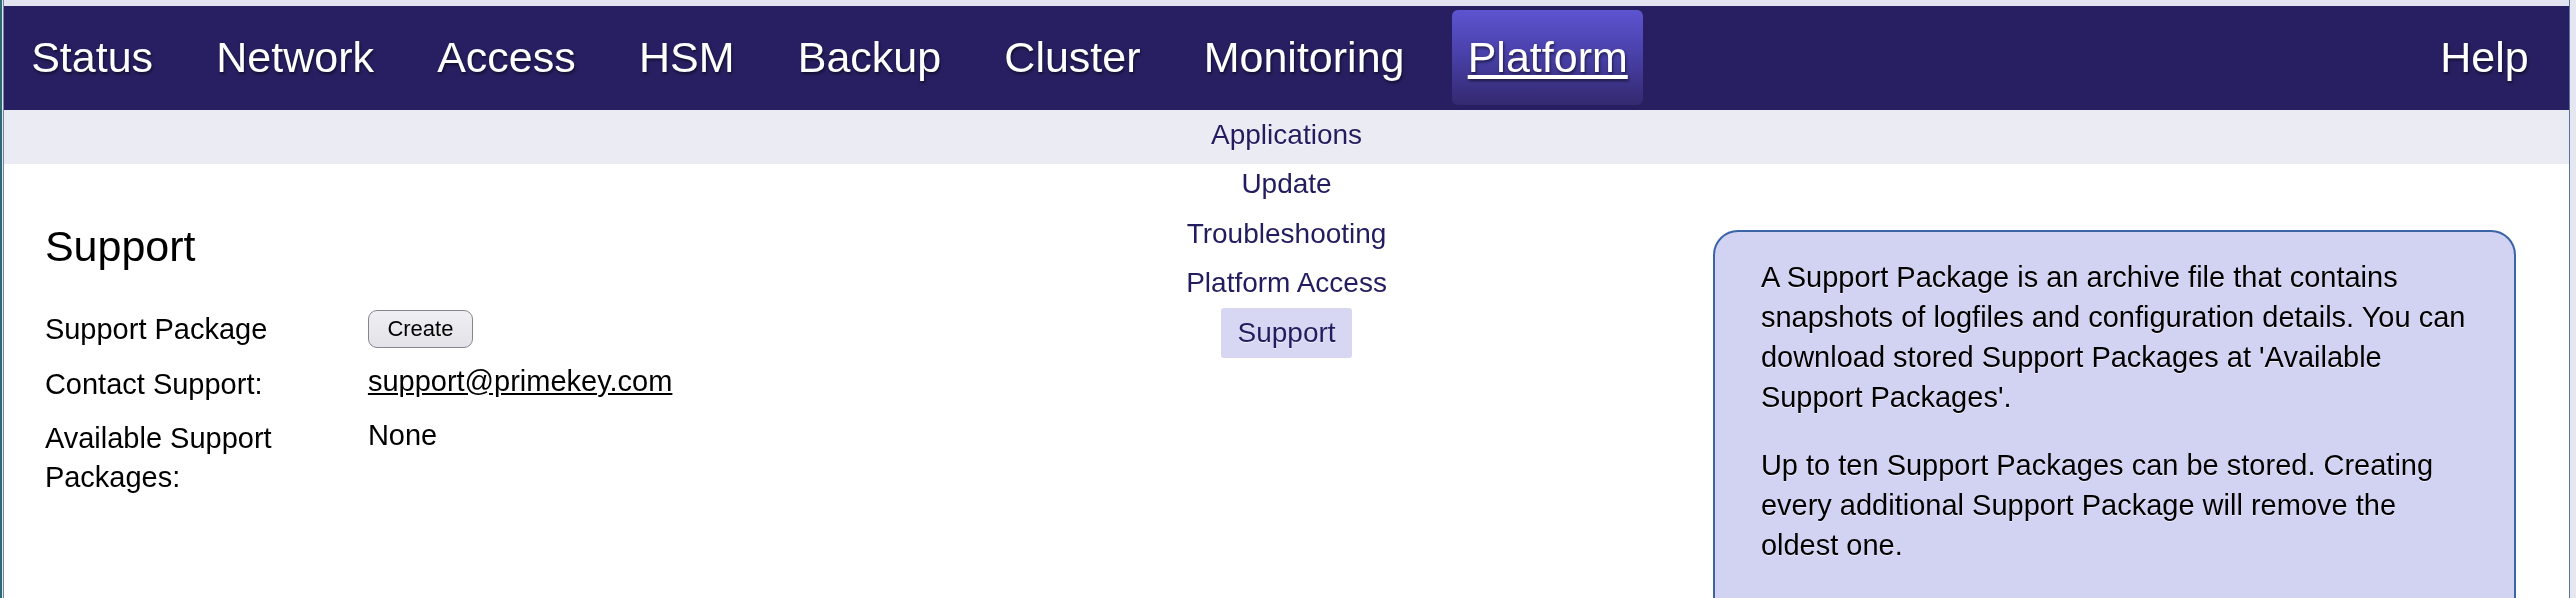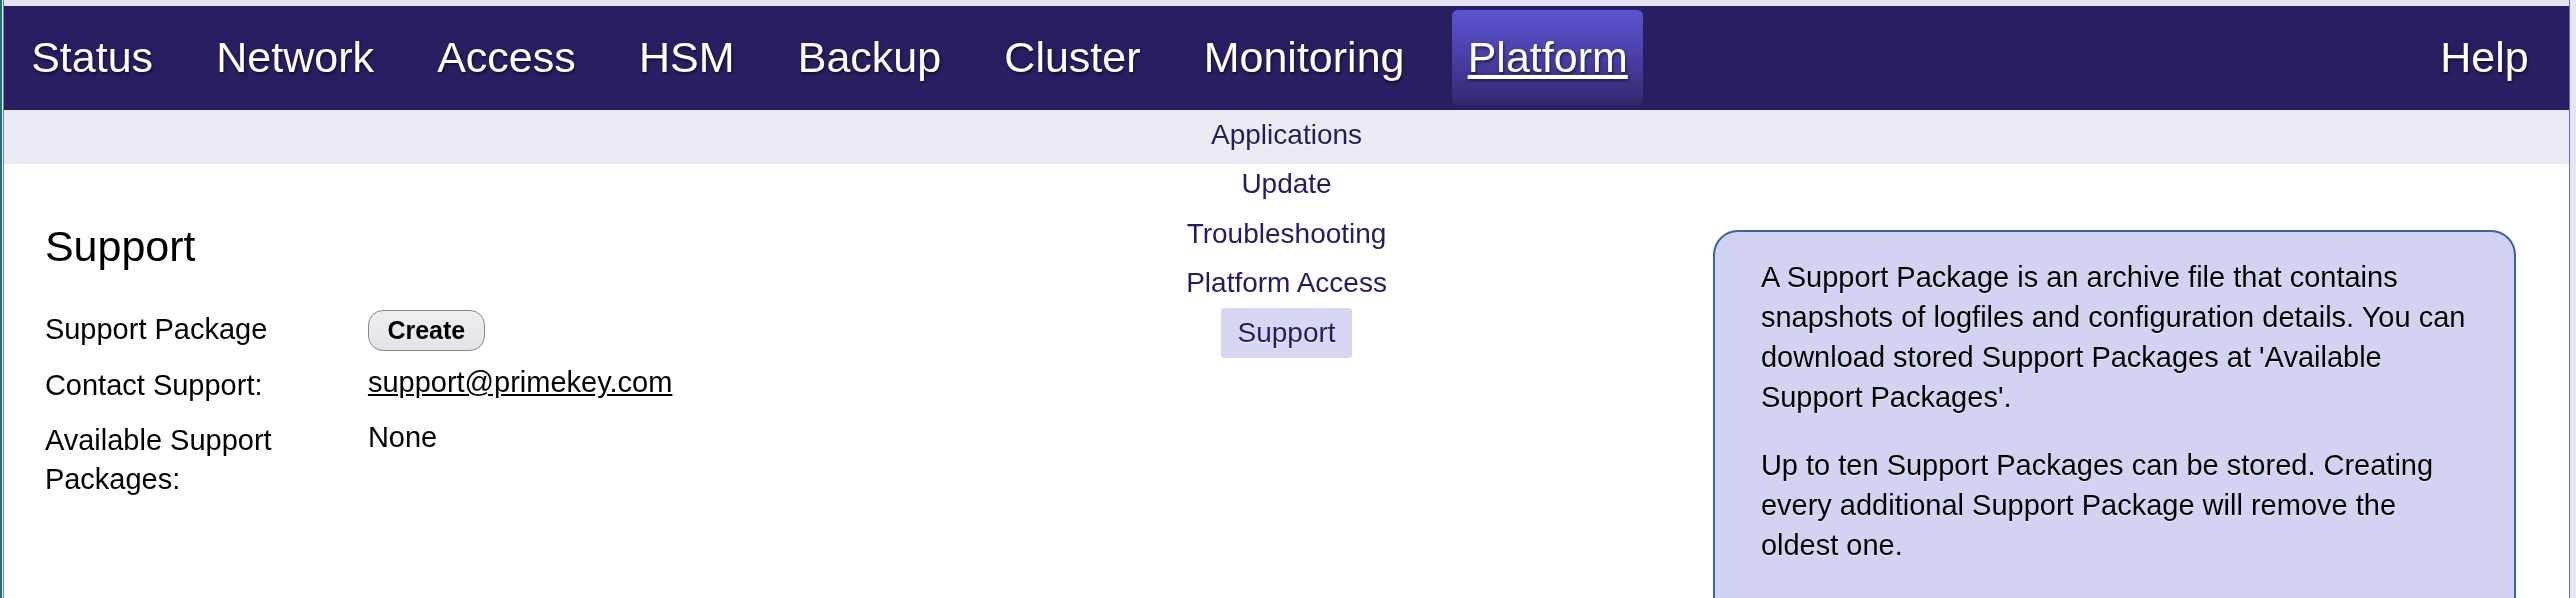--- a/index.html
+++ b/index.html
@@ -83,27 +83,26 @@
     font-size: 29px; color: #000;
     margin-bottom: 15.6px;
     max-width: 1072px;
   }
   .form-row .label {
     width: 323px; flex-shrink: 0;
     line-height: 1.35;
   }
   .btn {
     font-family: "Liberation Sans", sans-serif;
-    font-size: 25px; color: #000;
+    font-size: 22px; color: #000;
     background: linear-gradient(180deg, #f0f0f3, #e2e2e8);
     border: 1.9px solid #85858f;
-    border-radius: 15px;
+    border-radius: 9px;
     padding: 4.9px 18.5px;
     cursor: pointer;
-    font-weight: bold;
   }
   .value { font-size: 29px; color: #000; }
   a.mail-link { color: #000; text-decoration: underline; cursor: pointer; }
 
   
   .infobox {
     position: absolute;
     left: 1709px; top: 230px;
     width: 803px; height: 546px;
     background: #d2d2f3;

